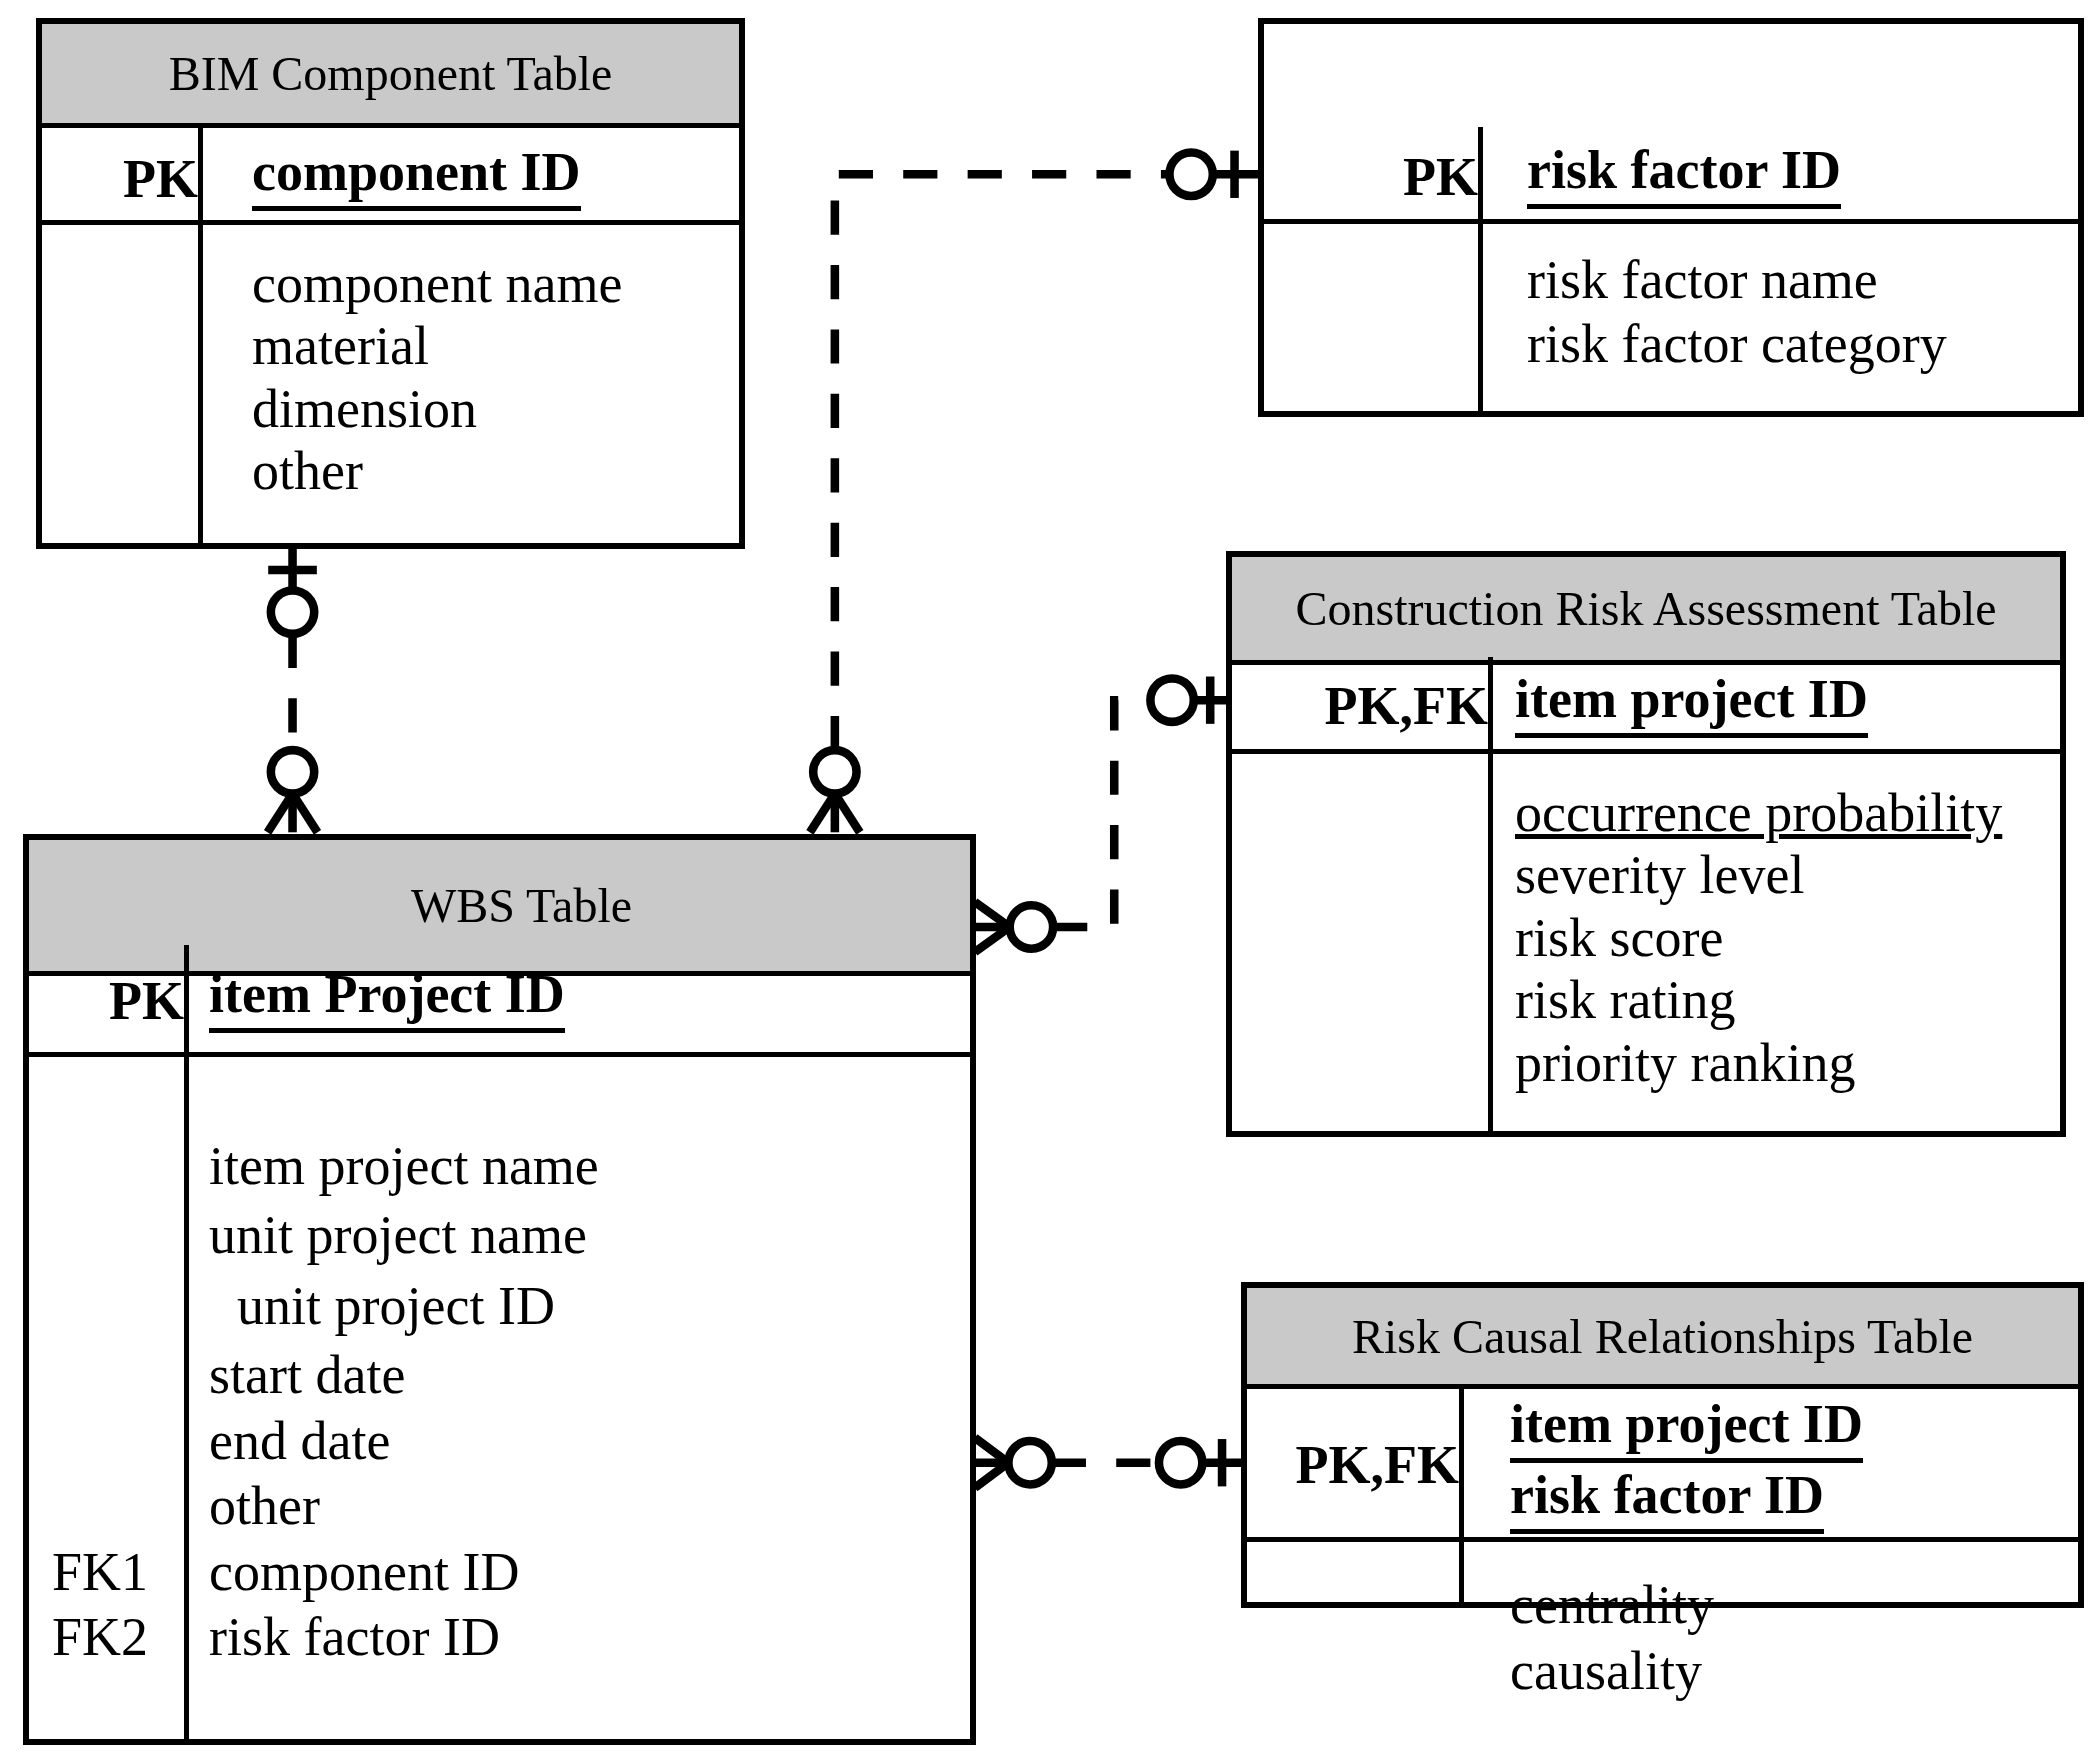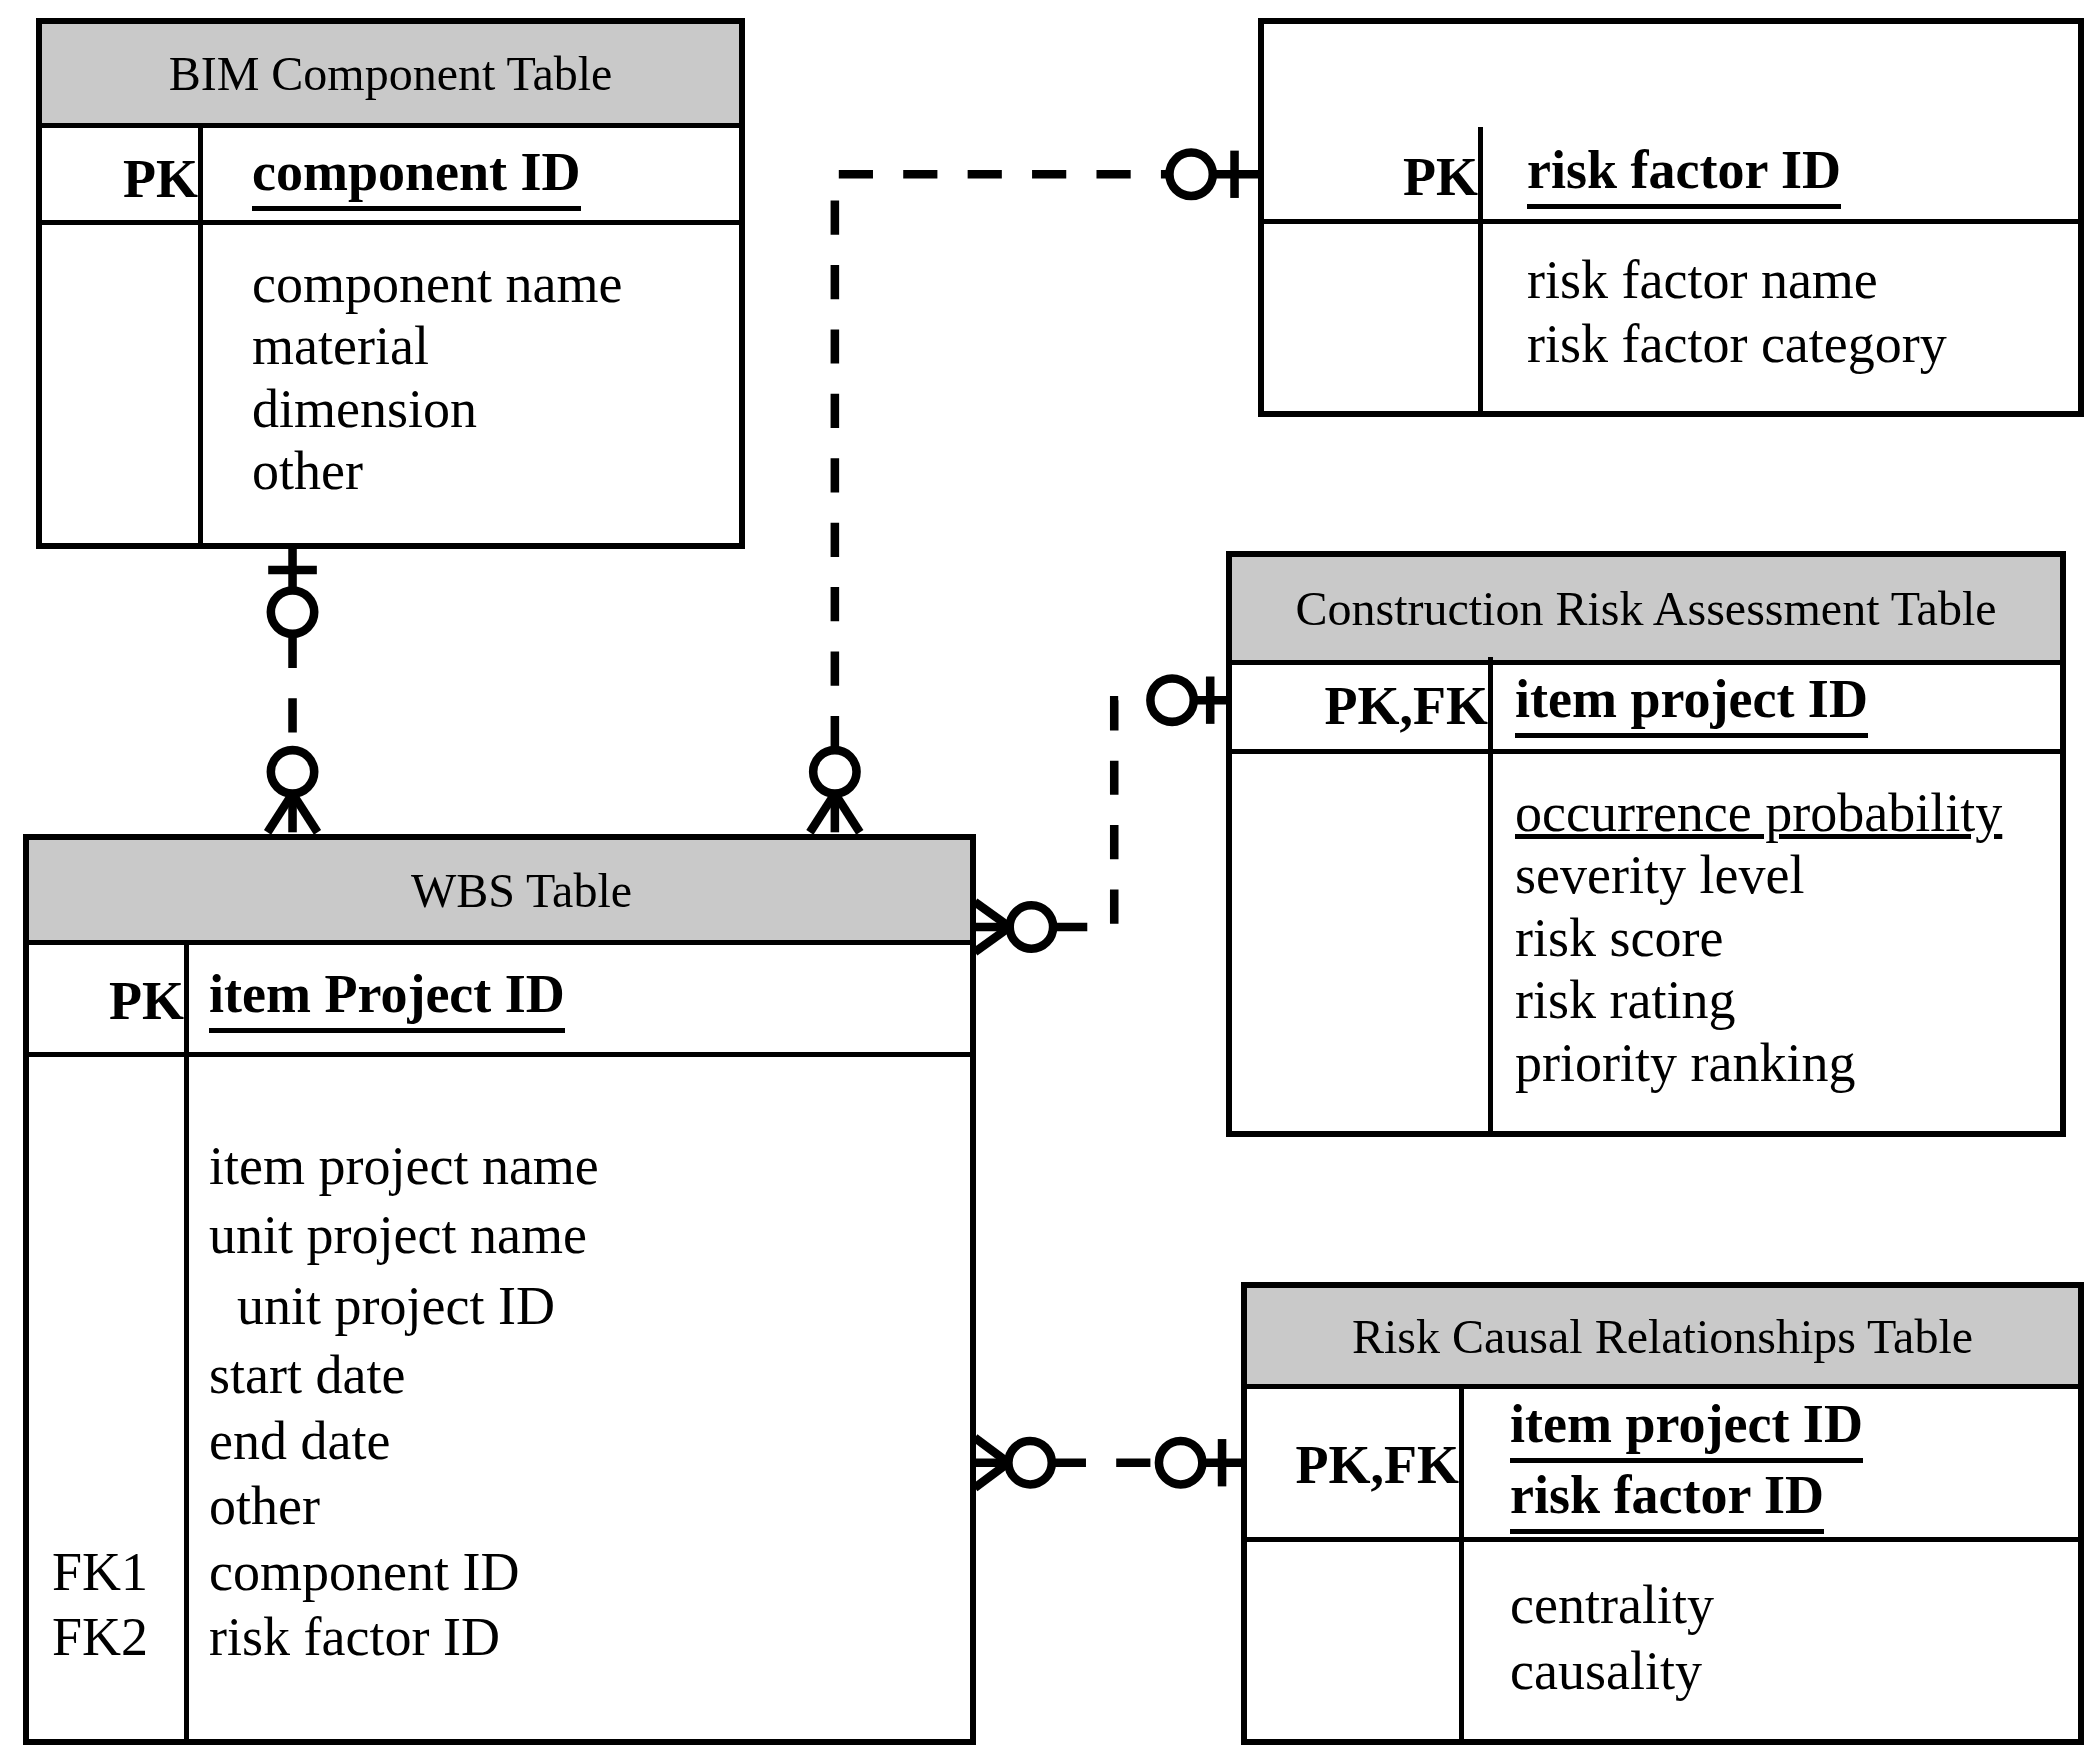--- a/index.html
+++ b/index.html
@@ -108,42 +108,42 @@
       <span>item project ID</span>
     </div>
     <div class="attr" style="left:283px;top:227px;text-decoration:underline;">occurrence probability</div>
     <div class="attr" style="left:283px;top:289px;">severity level</div>
     <div class="attr" style="left:283px;top:352px;">risk score</div>
     <div class="attr" style="left:283px;top:414px;">risk rating</div>
     <div class="attr" style="left:283px;top:477px;">priority ranking</div>
   </div>
 
   <div class="tbl" style="left:23px;top:834px;width:953px;height:911px;">
-    <div class="ttl" style="height:105px;padding-left:44px;">
+    <div class="ttl" style="height:136px;padding-left:44px;">
       <span>WBS Table</span>
     </div>
     <div class="keyrow" style="top:105px;height:112px;"></div>
     <div class="vdiv" style="left:155px;top:105px;bottom:0;"></div>
     <div class="keylabel" style="left:0;width:155px;top:130px;">PK</div>
     <div class="kf" style="left:180px;top:126px;">
       <span>item Project ID</span>
     </div>
     <div class="attr" style="left:180px;top:297px;">item project name</div>
     <div class="attr" style="left:180px;top:366px;">unit project name</div>
     <div class="attr" style="left:196px;top:437px;margin-left:12px;">unit project ID</div>
     <div class="attr" style="left:180px;top:506px;">start date</div>
     <div class="attr" style="left:180px;top:572px;">end date</div>
     <div class="attr" style="left:180px;top:637px;">other</div>
     <div class="attr" style="left:180px;top:703px;">component ID</div>
     <div class="attr" style="left:180px;top:768px;">risk factor ID</div>
     <div class="fklab" style="left:23px;top:703px;">FK1</div>
     <div class="fklab" style="left:23px;top:768px;">FK2</div>
   </div>
 
-  <div class="tbl" style="left:1241px;top:1282px;width:843px;height:463px;">
+  <div class="tbl" style="left:1241px;top:1282px;width:843px;height:326px;">
     <div class="ttl" style="height:101px;">
       <span>Risk Causal Relationships Table</span>
     </div>
     <div class="keyrow" style="top:101px;height:153px;"></div>
     <div class="vdiv" style="left:212px;top:101px;bottom:0;"></div>
     <div class="keylabel" style="left:0;width:212px;top:146px;">PK,FK</div>
     <div class="kf" style="left:263px;top:108px;">
       <span>item project ID</span>
     </div>
     <div class="kf" style="left:263px;top:179px;">

